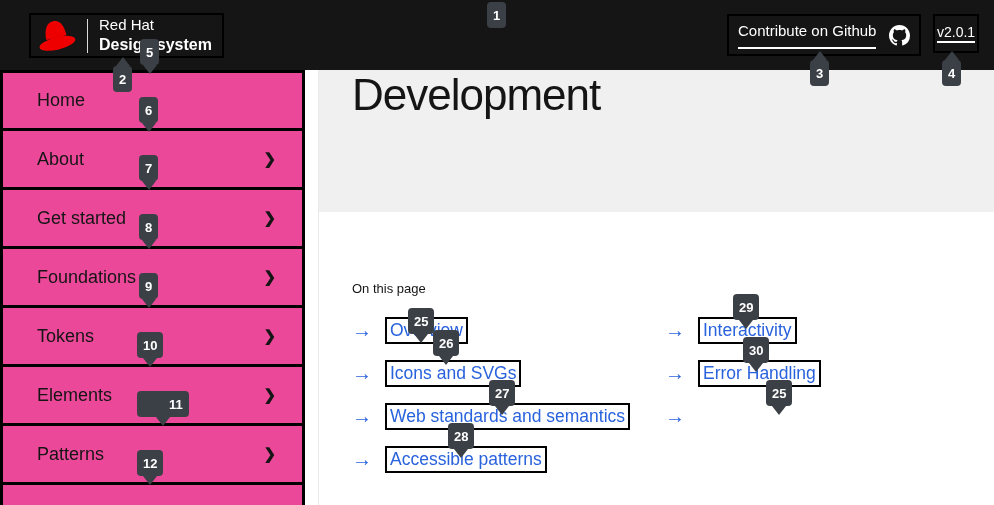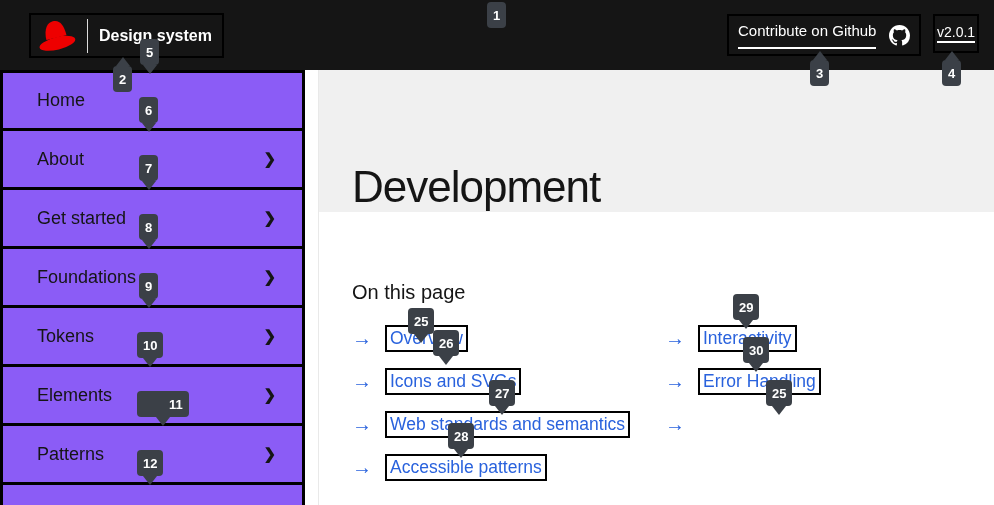--- a/index.html
+++ b/index.html
@@ -29,35 +29,35 @@
   .contribute-link{color:#fff;font-size:15px;text-decoration:none;border-bottom:2px solid #fff;
     padding-bottom:8px;white-space:nowrap;cursor:pointer;}
   .gh-icon svg{width:21px;height:21px;display:block;}
   .version-box{position:absolute;left:933px;top:14px;height:39px;min-width:42px;border:2px solid var(--ann);
     display:flex;align-items:center;justify-content:center;padding:0 2px;}
   .version-link{color:#fff;font-size:14px;text-decoration:none;border-bottom:2px solid #fff;
     padding-bottom:1px;white-space:nowrap;cursor:pointer;}
 
   
   .sidebar{position:absolute;left:0;top:70px;width:305px;height:435px;overflow:hidden;background:#fff;}
-  .nav-row{height:62px;border:3px solid var(--ann);background:#8b5cf6;display:flex;align-items:center;
+  .nav-row{height:62px;border:3px solid var(--ann);background:#ec4899;display:flex;align-items:center;
     padding:0 26px 0 34px;font-size:18px;color:#151515;position:relative;cursor:pointer;}
   .nav-row:first-child{height:61px;}
   .nav-row:last-child{height:93px;}
   .nav-row + .nav-row{margin-top:-3px;}
   .nav-chevron{position:absolute;right:26px;top:50%;transform:translateY(-50%);
     font-size:15px;font-weight:700;color:#151515;}
 
   
   .main{position:absolute;left:318px;top:70px;width:676px;height:435px;background:#fff;
     border-left:1px solid #e9e9e9;}
-  .hero{height:142px;background:var(--hero);display:flex;align-items:flex-end;padding-left:33px;}
+  .hero{height:142px;background:var(--hero);display:flex;align-items:flex-start;padding-left:33px;}
   .page-title{font-size:44px;font-weight:300;letter-spacing:-1px;color:#151515;margin:0;}
   .content{padding:69px 0 0 33px;}
-  .otp-label{font-size:20px;color:#151515;}
+  .otp-label{font-size:13px;color:#151515;}
   .links{display:flex;margin-top:21px;}
   .link-col{display:flex;flex-direction:column;gap:16px;}
   .link-col.first{width:313px;}
   .link-item{display:flex;align-items:center;height:27px;}
   .arrow-icon{color:var(--link);font-size:20px;font-weight:700;width:21px;flex:none;}
   .toc-link{margin-left:12px;border:2px solid var(--ann);color:var(--link);font-size:17.5px;
     padding:1px 3px;text-decoration:none;white-space:nowrap;cursor:pointer;}
 
   
   .badge{position:absolute;background:var(--badge);color:#fff;font-size:13px;font-weight:700;
@@ -79,20 +79,21 @@
         <svg viewBox="0 0 48 44" width="40" height="40" aria-hidden="true">
           <g transform="rotate(-14 24 24)">
             <path d="M12 26 C12 9 19 4 25 4 C33 4 37 10 37 26 Z" fill="#ee0000"></path>
             <rect x="10" y="24" width="29" height="6" fill="#151515"></rect>
             <ellipse cx="24" cy="31" rx="22" ry="7.5" fill="#ee0000"></ellipse>
           </g>
         </svg>
       </span>
       <span class="logo-divider"></span>
       <span class="logo-text">
+        <div class="logo-line1">Red Hat</div>
         <div class="logo-line2">Design system</div>
       </span>
     </div>
 
     <div class="contribute-box">
       <a class="contribute-link">Contribute on Github</a>
       <span class="gh-icon">
         <svg viewBox="0 0 24 24" aria-hidden="true">
             <path fill="#ffffff" d="M12 0C5.37 0 0 5.37 0 12c0 5.31 3.435 9.795 8.205 11.385.6.105.825-.255.825-.57 0-.285-.015-1.23-.015-2.235-3.015.555-3.795-.735-4.035-1.41-.135-.345-.72-1.41-1.23-1.695-.42-.225-1.02-.78-.015-.795.945-.015 1.62.87 1.845 1.23 1.08 1.815 2.805 1.305 3.495.99.105-.78.42-1.305.765-1.605-2.67-.3-5.46-1.335-5.46-5.925 0-1.305.465-2.385 1.23-3.225-.12-.3-.54-1.53.12-3.18 0 0 1.005-.315 3.3 1.23.96-.27 1.98-.405 3-.405s2.04.135 3 .405c2.295-1.56 3.3-1.23 3.3-1.23.66 1.65.24 2.88.12 3.18.765.84 1.23 1.905 1.23 3.225 0 4.605-2.805 5.625-5.475 5.925.435.375.81 1.095.81 2.22 0 1.605-.015 2.895-.015 3.3 0 .315.225.69.825.57A12.02 12.02 0 0 0 24 12c0-6.63-5.37-12-12-12z"></path>
           </svg>

